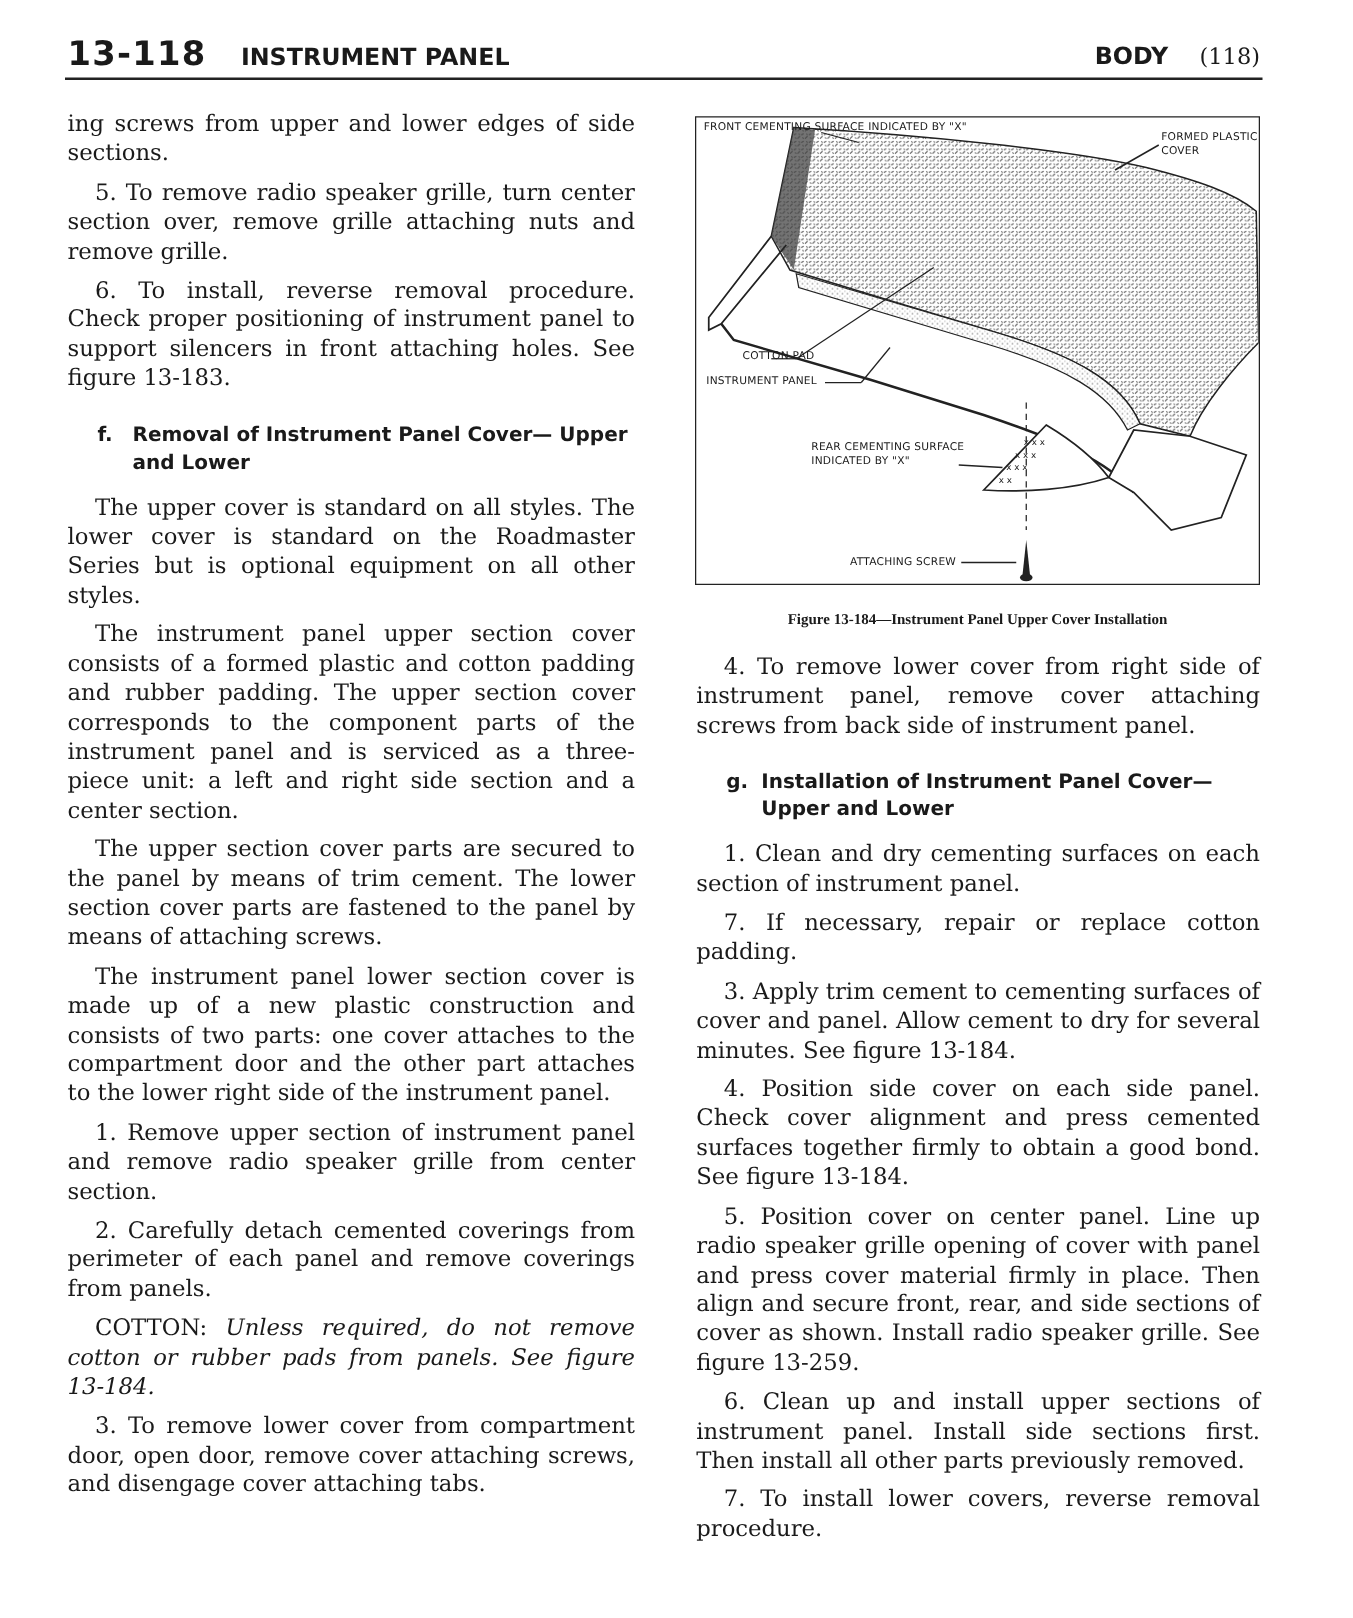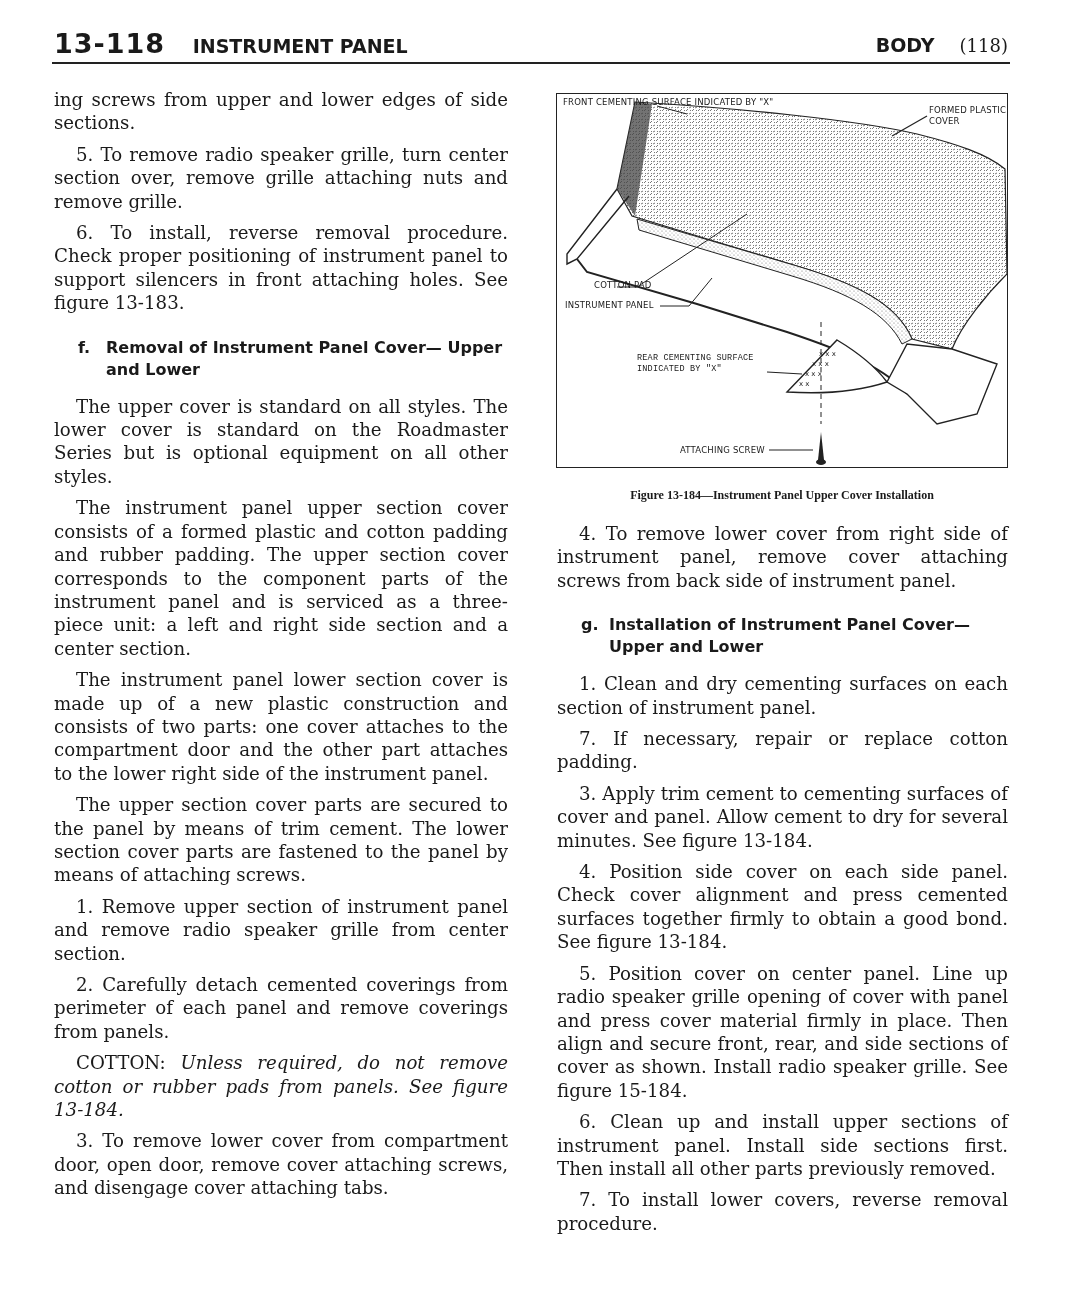--- a/index.html
+++ b/index.html
@@ -48,22 +48,22 @@
 <div class="col col-left">
   <p class="noindent">ing screws from upper and lower edges of side sections.</p>
   <p>5. To remove radio speaker grille, turn center section over, remove grille attaching nuts and remove grille.</p>
   <p>6. To install, reverse removal procedure. Check proper positioning of instrument panel to support silencers in front attaching holes. See figure 13-183.</p>
   <div class="subhead">
     <span class="letter">f.</span>
     <span class="text">Removal of Instrument Panel Cover— Upper and Lower</span>
   </div>
   <p>The upper cover is standard on all styles. The lower cover is standard on the Roadmaster Series but is optional equipment on all other styles.</p>
   <p>The instrument panel upper section cover consists of a formed plastic and cotton padding and rubber padding. The upper section cover corresponds to the component parts of the instrument panel and is serviced as a three-piece unit: a left and right side section and a center section.</p>
+  <p>The upper section cover parts are secured to the panel by means of trim cement. The lower section cover parts are fastened to the panel by means of attaching screws.</p>
   <p>The instrument panel lower section cover is made up of a new plastic construction and consists of two parts: one cover attaches to the compartment door and the other part attaches to the lower right side of the instrument panel.</p>
-  <p>The upper section cover parts are secured to the panel by means of trim cement. The lower section cover parts are fastened to the panel by means of attaching screws.</p>
   <p>1. Remove upper section of instrument panel and remove radio speaker grille from center section.</p>
   <p>2. Carefully detach cemented coverings from perimeter of each panel and remove coverings from panels.</p>
   <p class="caution">
     <span>COTTON:</span>
     <span class="caution-body">Unless required, do not remove cotton or rubber pads from panels. See figure 13-184.</span>
   </p>
   <p>3. To remove lower cover from compartment door, open door, remove cover attaching screws, and disengage cover attaching tabs.</p>
 </div>
 
 <div class="figure">
@@ -109,31 +109,31 @@
     <line x1="80" y1="193" x2="190" y2="120" stroke="#222" stroke-width="1"></line>
     <line x1="103" y1="212" x2="132" y2="212" stroke="#222" stroke-width="1"></line>
     <line x1="132" y1="212" x2="155" y2="184" stroke="#222" stroke-width="1"></line>
     <line x1="210" y1="278" x2="245" y2="280" stroke="#222" stroke-width="1.2"></line>
     <line x1="212" y1="356" x2="256" y2="356" stroke="#222" stroke-width="1.2"></line>
   </svg>
   <div class="fig-label" style="left:6px;top:3px;">FRONT CEMENTING SURFACE INDICATED BY "X"</div>
   <div class="fig-label" style="left:372px;top:11px;width:80px;">FORMED PLASTIC COVER</div>
   <div class="fig-label" style="left:19px;top:186px;margin-left:18px;">COTTON PAD</div>
   <div class="fig-label" style="left:8px;top:206px;">INSTRUMENT PANEL</div>
-  <div class="fig-label" style="left:80px;top:259px;width:140px;font-family:Liberation Mono, monospace;">REAR CEMENTING SURFACE INDICATED BY "X"</div>
+  <div class="fig-label" style="left:92px;top:259px;width:140px;">REAR CEMENTING SURFACE INDICATED BY "X"</div>
   <div class="fig-label" style="left:123px;top:351px;">ATTACHING SCREW</div>
 </div>
 <div class="caption">Figure 13-184—Instrument Panel Upper Cover Installation</div>
 
 <div class="col col-right">
   <p>4. To remove lower cover from right side of instrument panel, remove cover attaching screws from back side of instrument panel.</p>
   <div class="subhead">
     <span class="letter">g.</span>
     <span class="text">Installation of Instrument Panel Cover— Upper and Lower</span>
   </div>
   <p>1. Clean and dry cementing surfaces on each section of instrument panel.</p>
   <p>7. If necessary, repair or replace cotton padding.</p>
   <p>3. Apply trim cement to cementing surfaces of cover and panel. Allow cement to dry for several minutes. See figure 13-184.</p>
   <p>4. Position side cover on each side panel. Check cover alignment and press cemented surfaces together firmly to obtain a good bond. See figure 13-184.</p>
-  <p>5. Position cover on center panel. Line up radio speaker grille opening of cover with panel and press cover material firmly in place. Then align and secure front, rear, and side sections of cover as shown. Install radio speaker grille. See figure 15-184.</p>
+  <p>5. Position cover on center panel. Line up radio speaker grille opening of cover with panel and press cover material firmly in place. Then align and secure front, rear, and side sections of cover as shown. Install radio speaker grille. See figure 13-259.</p>
   <p>6. Clean up and install upper sections of instrument panel. Install side sections first. Then install all other parts previously removed.</p>
   <p>7. To install lower covers, reverse removal procedure.</p>
 </div>
 
 </body></html>

